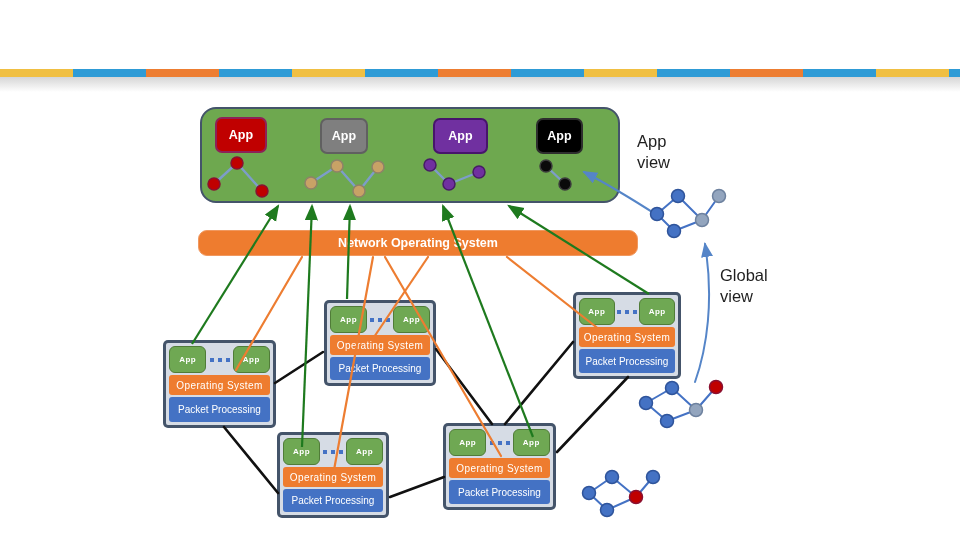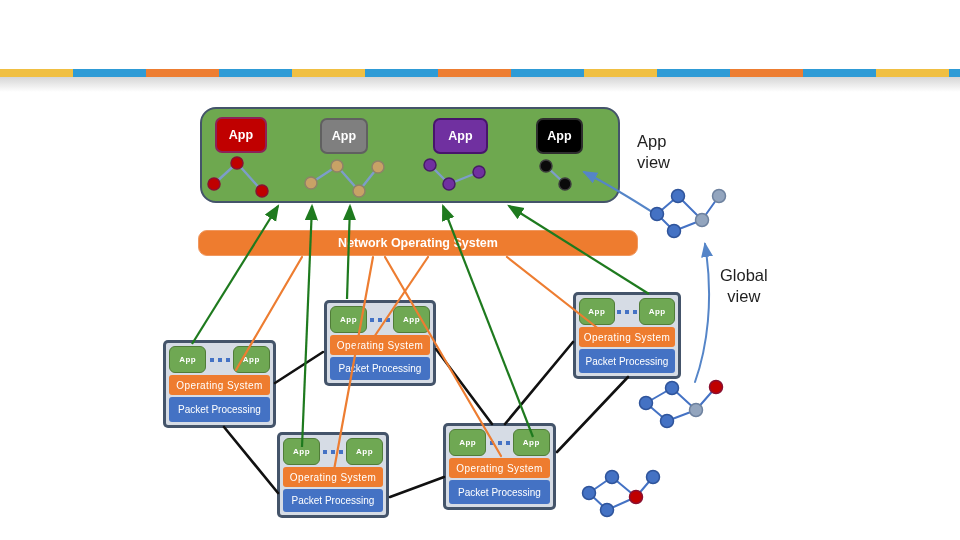--- a/index.html
+++ b/index.html
@@ -28,21 +28,21 @@
           display:flex;align-items:center;justify-content:center;box-sizing:border-box;z-index:2;}
   .c-red{left:215px;top:117px;width:52px;background:var(--chip-red);border:2px solid #8d2158;}
   .c-gray{left:320px;top:118px;width:48px;background:var(--chip-gray);border:2px solid #606060;}
   .c-purple{left:433px;top:118px;width:55px;background:var(--chip-purple);border:2px solid #47156b;}
   .c-black{left:536px;top:118px;width:47px;background:var(--chip-black);border:2px solid #2e2e2e;}
   .nos{position:absolute;left:198px;top:230px;width:440px;height:26px;background:var(--nos-orange);
           border:1px solid #f0985f;border-radius:9px;color:#fff;font-weight:bold;font-size:12.5px;
           display:flex;align-items:center;justify-content:center;box-sizing:border-box;z-index:2;}
   .note{position:absolute;font-size:16.5px;color:#1f1f1f;line-height:21px;z-index:2;}
   .note-appview{left:637px;top:131px;}
-  .note-global{left:720px;top:265px;text-align:center;}
+  .note-global{left:720px;top:265px;}
   .device{position:absolute;background:var(--frame-slate);border-radius:5px;padding:3px;
           box-sizing:border-box;display:flex;z-index:1;}
   .dev-inner{background:var(--device-gray);flex:1;border-radius:2px;padding:3px;display:flex;
           flex-direction:column;gap:2px;box-sizing:border-box;}
   .dev-apps{display:flex;align-items:stretch;height:27px;}
   .dev-app{flex:0 0 37%;background:var(--device-app-green);border:1px solid #507c38;border-radius:6px;
           color:#fff;font-size:8px;font-weight:bold;display:flex;align-items:center;justify-content:center;
           letter-spacing:.5px;box-sizing:border-box;}
   .dots{flex:1;display:flex;align-items:center;justify-content:center;gap:4px;}
   .dots i{width:4px;height:4px;background:var(--pp-blue);display:block;}

